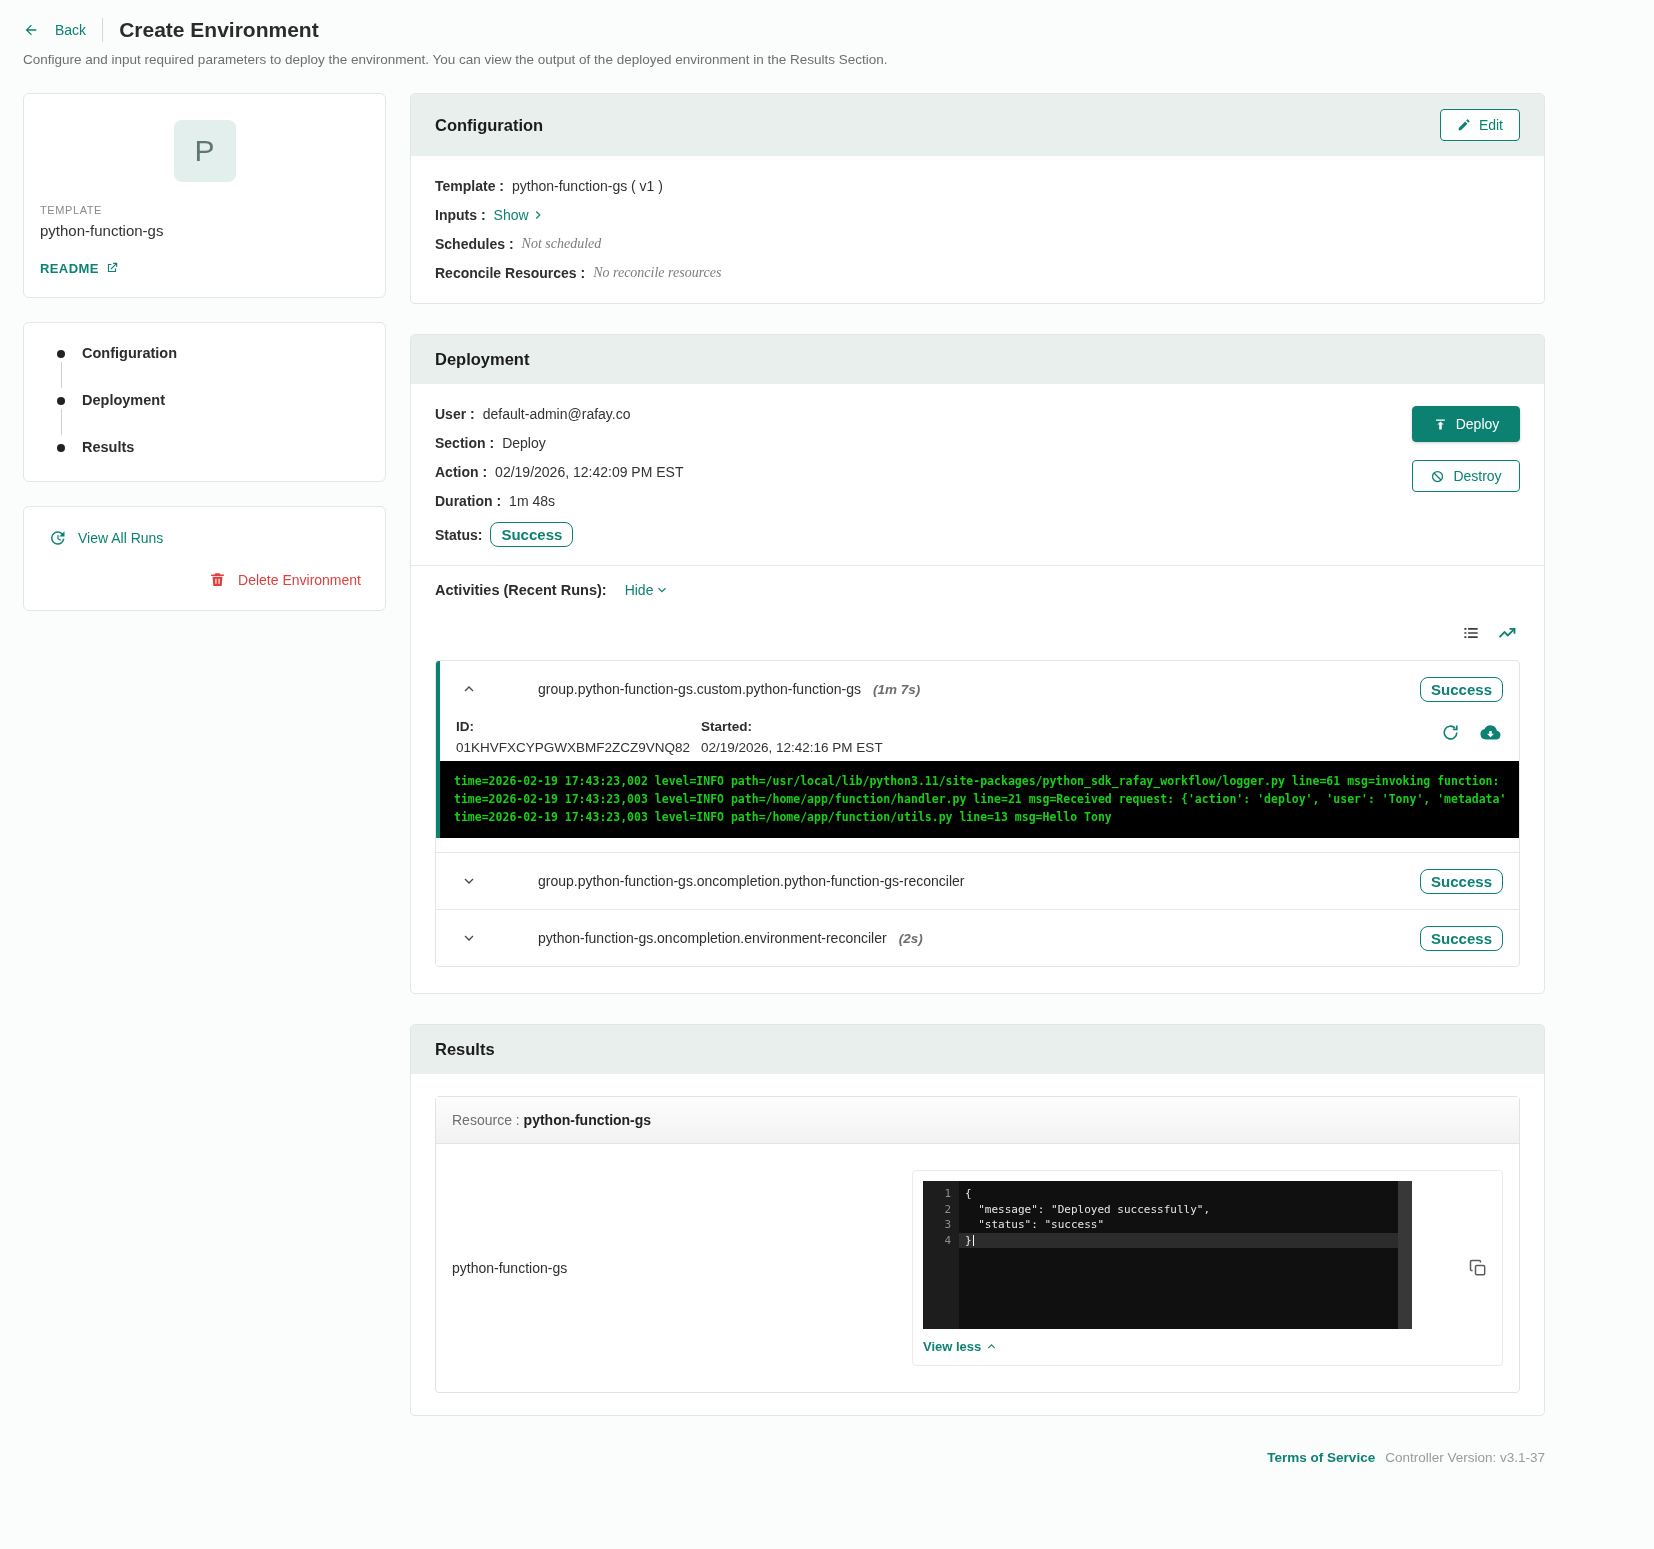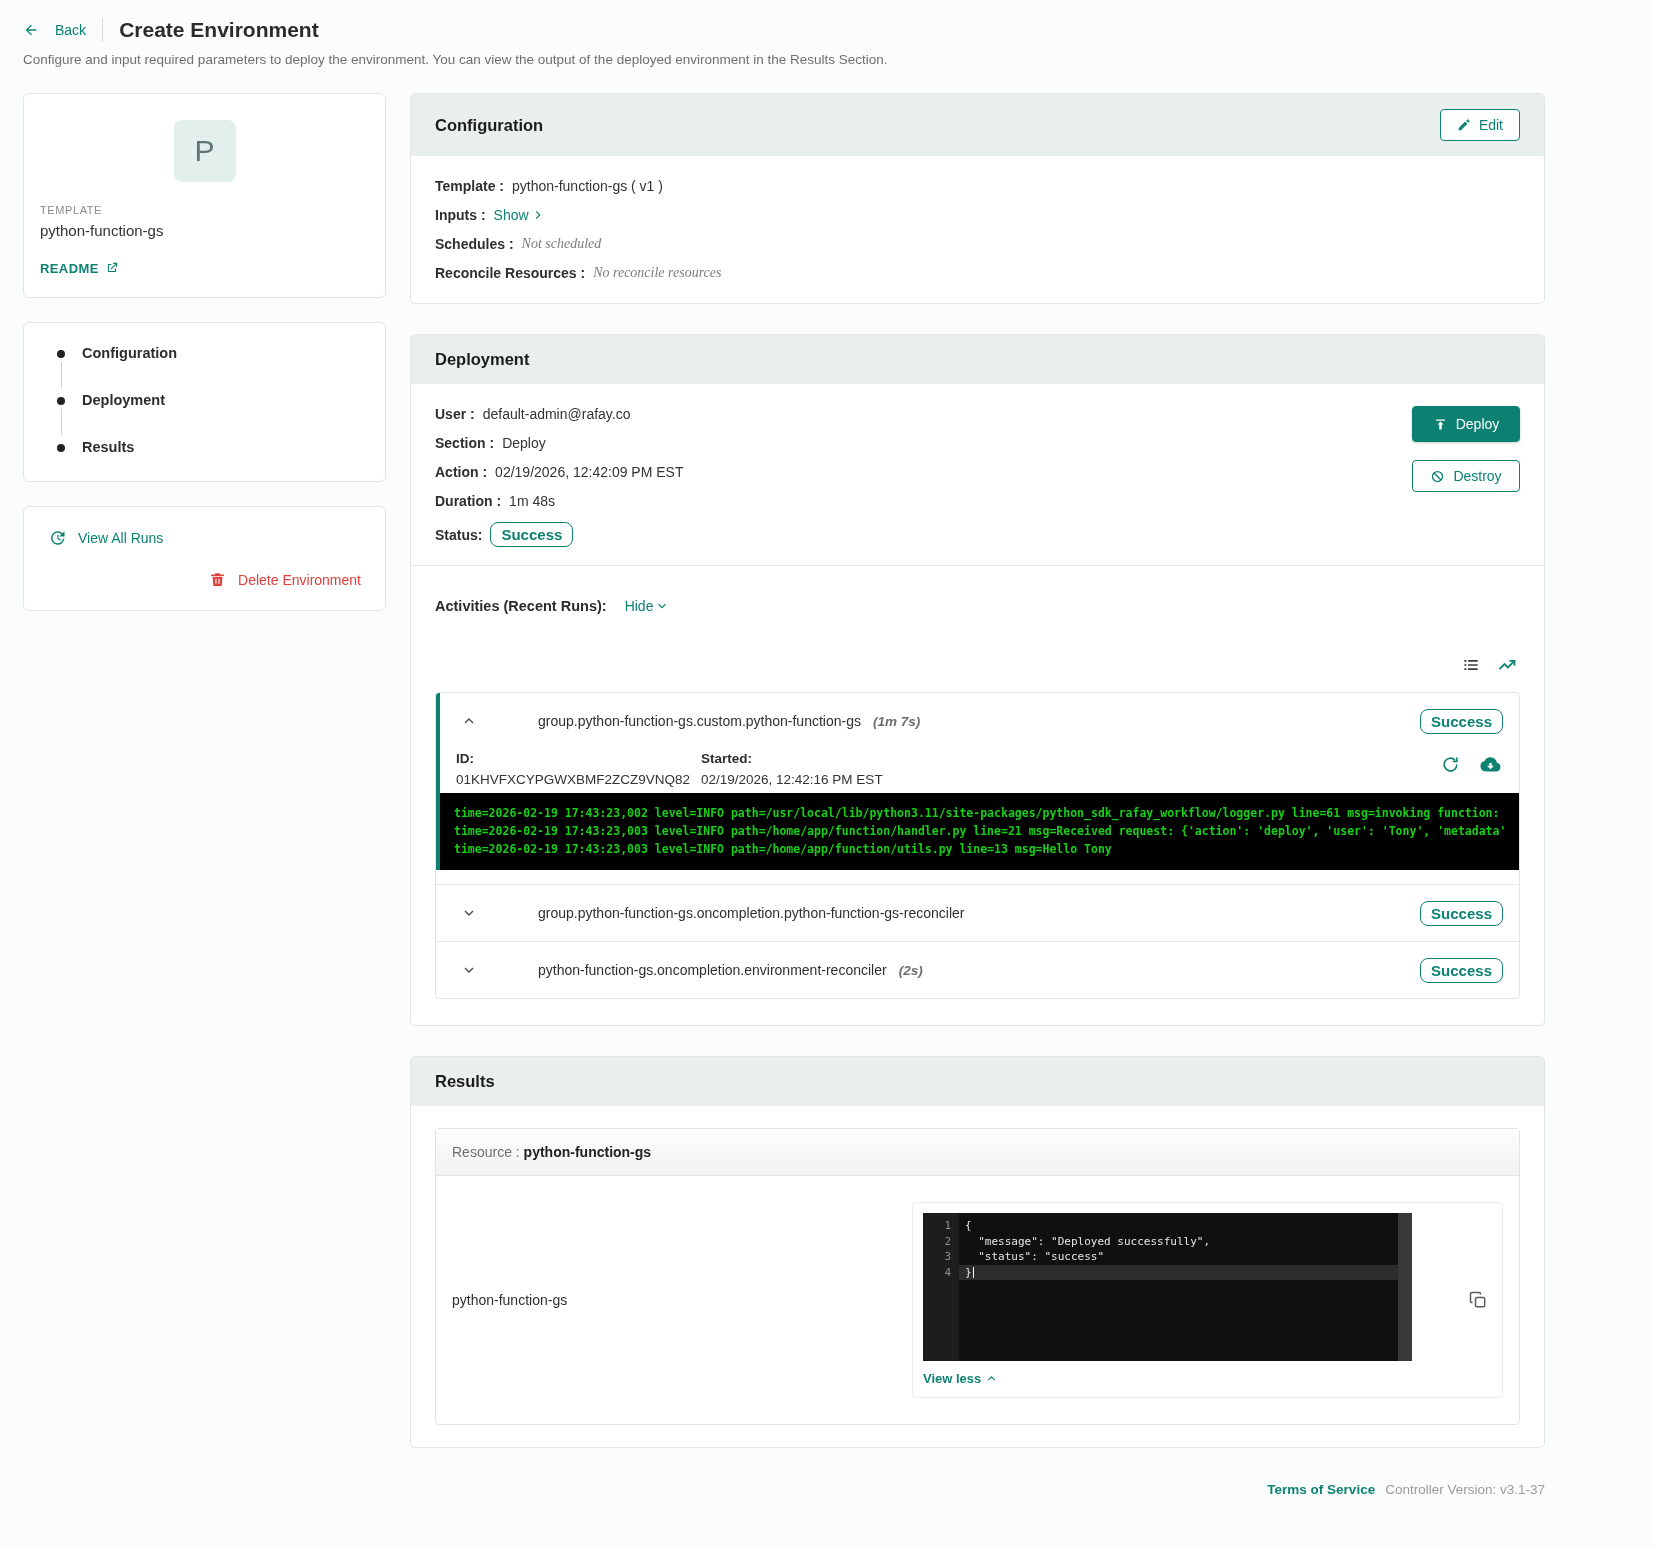--- a/index.html
+++ b/index.html
@@ -57,21 +57,21 @@
   .btn { display: inline-flex; align-items: center; gap: 8px; border-radius: 4px; font-size: 14px; cursor: pointer; border: 1px solid transparent; font-family: inherit; }
   .btn-outline { background: #fdfefe; border-color: #0d8273; color: #0d8273; padding: 7px 16px; }
   .btn-solid { background: #0c8172; border-color: #0c8172; color: #fff; padding: 9px 18px; box-shadow: 0 1px 3px rgba(0,0,0,0.2); }
 
   
   .deploy-body { display: flex; justify-content: space-between; padding: 22px 24px 18px; }
   .deploy-buttons { display: flex; flex-direction: column; gap: 18px; align-items: stretch; width: 108px; }
   .deploy-buttons .btn { justify-content: center; }
   .badge { display: inline-block; border: 1px solid #0d8273; color: #0d8273; background: #fff; font-size: 15px; font-weight: 600; padding: 3px 10px; border-radius: 8px; }
 
-  .activities-header { border-top: 1px solid #e7e7e7; padding: 32px 24px; display: flex; align-items: flex-end; gap: 18px; }
+  .activities-header { border-top: 1px solid #e7e7e7; padding: 16px 24px; display: flex; align-items: flex-end; gap: 18px; }
   .activities-title { font-size: 14.5px; font-weight: 700; color: #2c2c2c; }
   .view-toolbar { display: flex; justify-content: flex-end; gap: 10px; padding: 6px 24px 10px; }
   .tool-icon { width: 26px; height: 26px; display: flex; align-items: center; justify-content: center; cursor: pointer; border-radius: 3px; }
   .tool-icon.list { color: #3c3c3c; }
   .tool-icon.chart { color: #0d8273; }
 
   .activity-panel { margin: 4px 24px 26px; border: 1px solid #e3e6e5; border-radius: 4px; overflow: hidden; }
   .activity-expanded { border-left: 4px solid #0c8172; }
   .act-row { display: flex; align-items: center; padding: 15px 16px; }
   .act-chevron { width: 26px; height: 26px; display: flex; align-items: center; justify-content: center; color: #4a4a4a; cursor: pointer; flex: none; }

